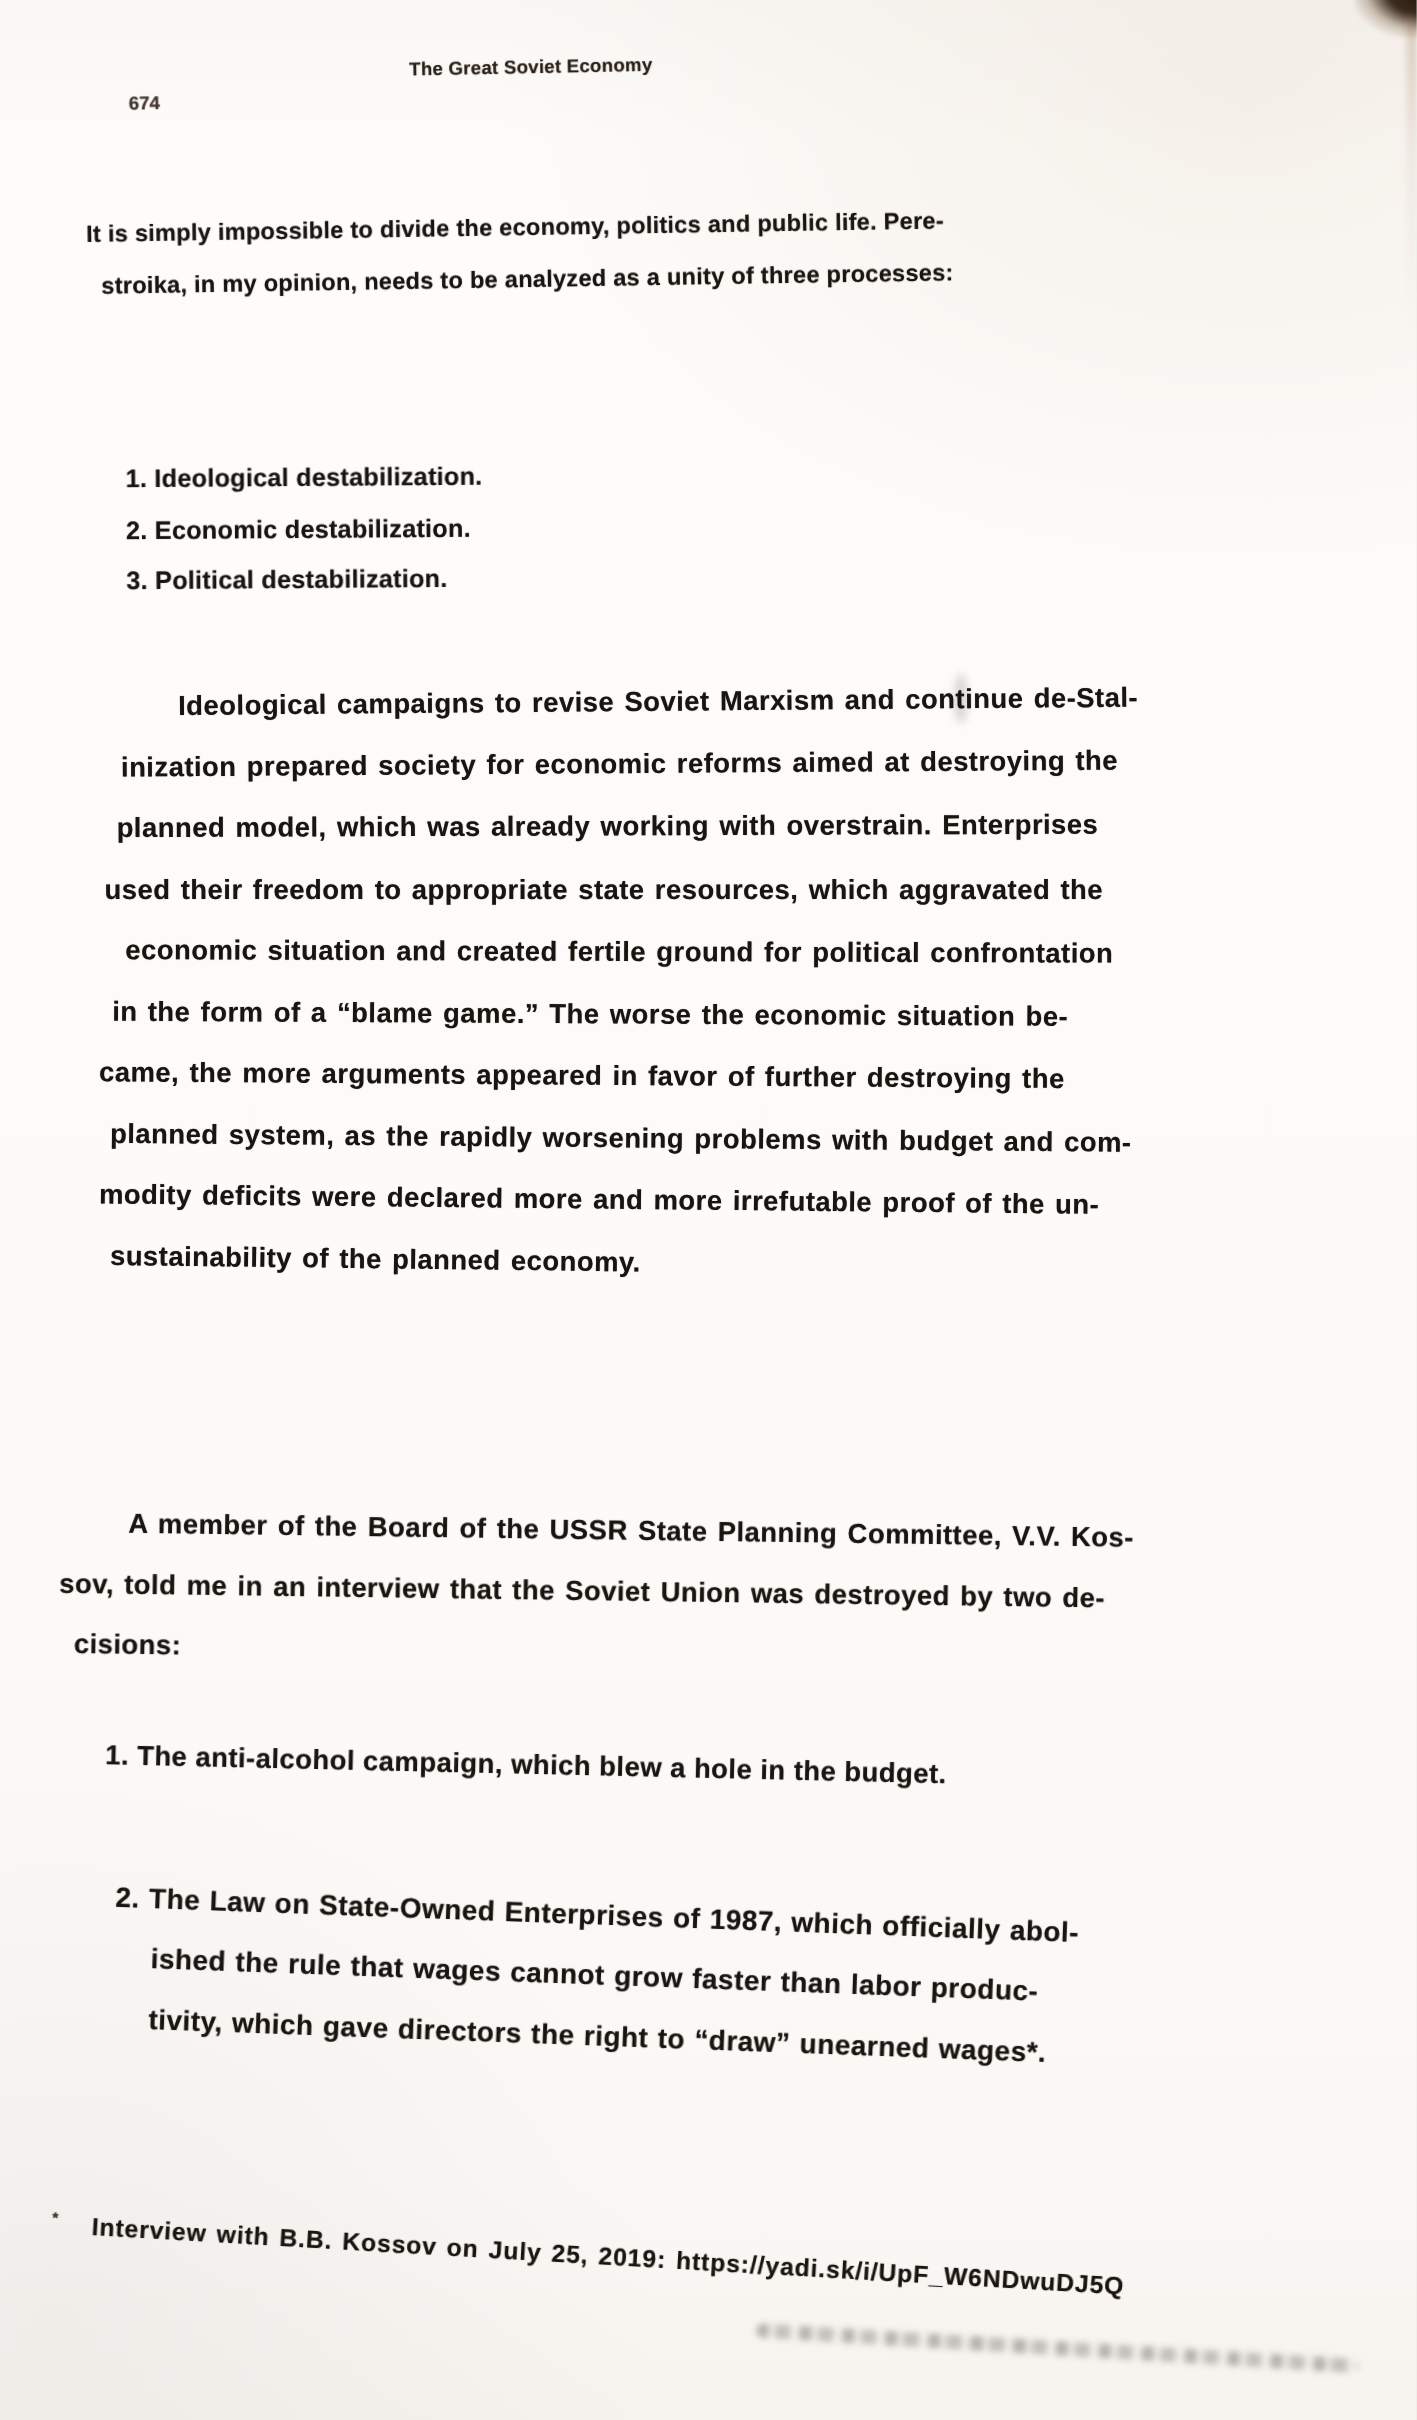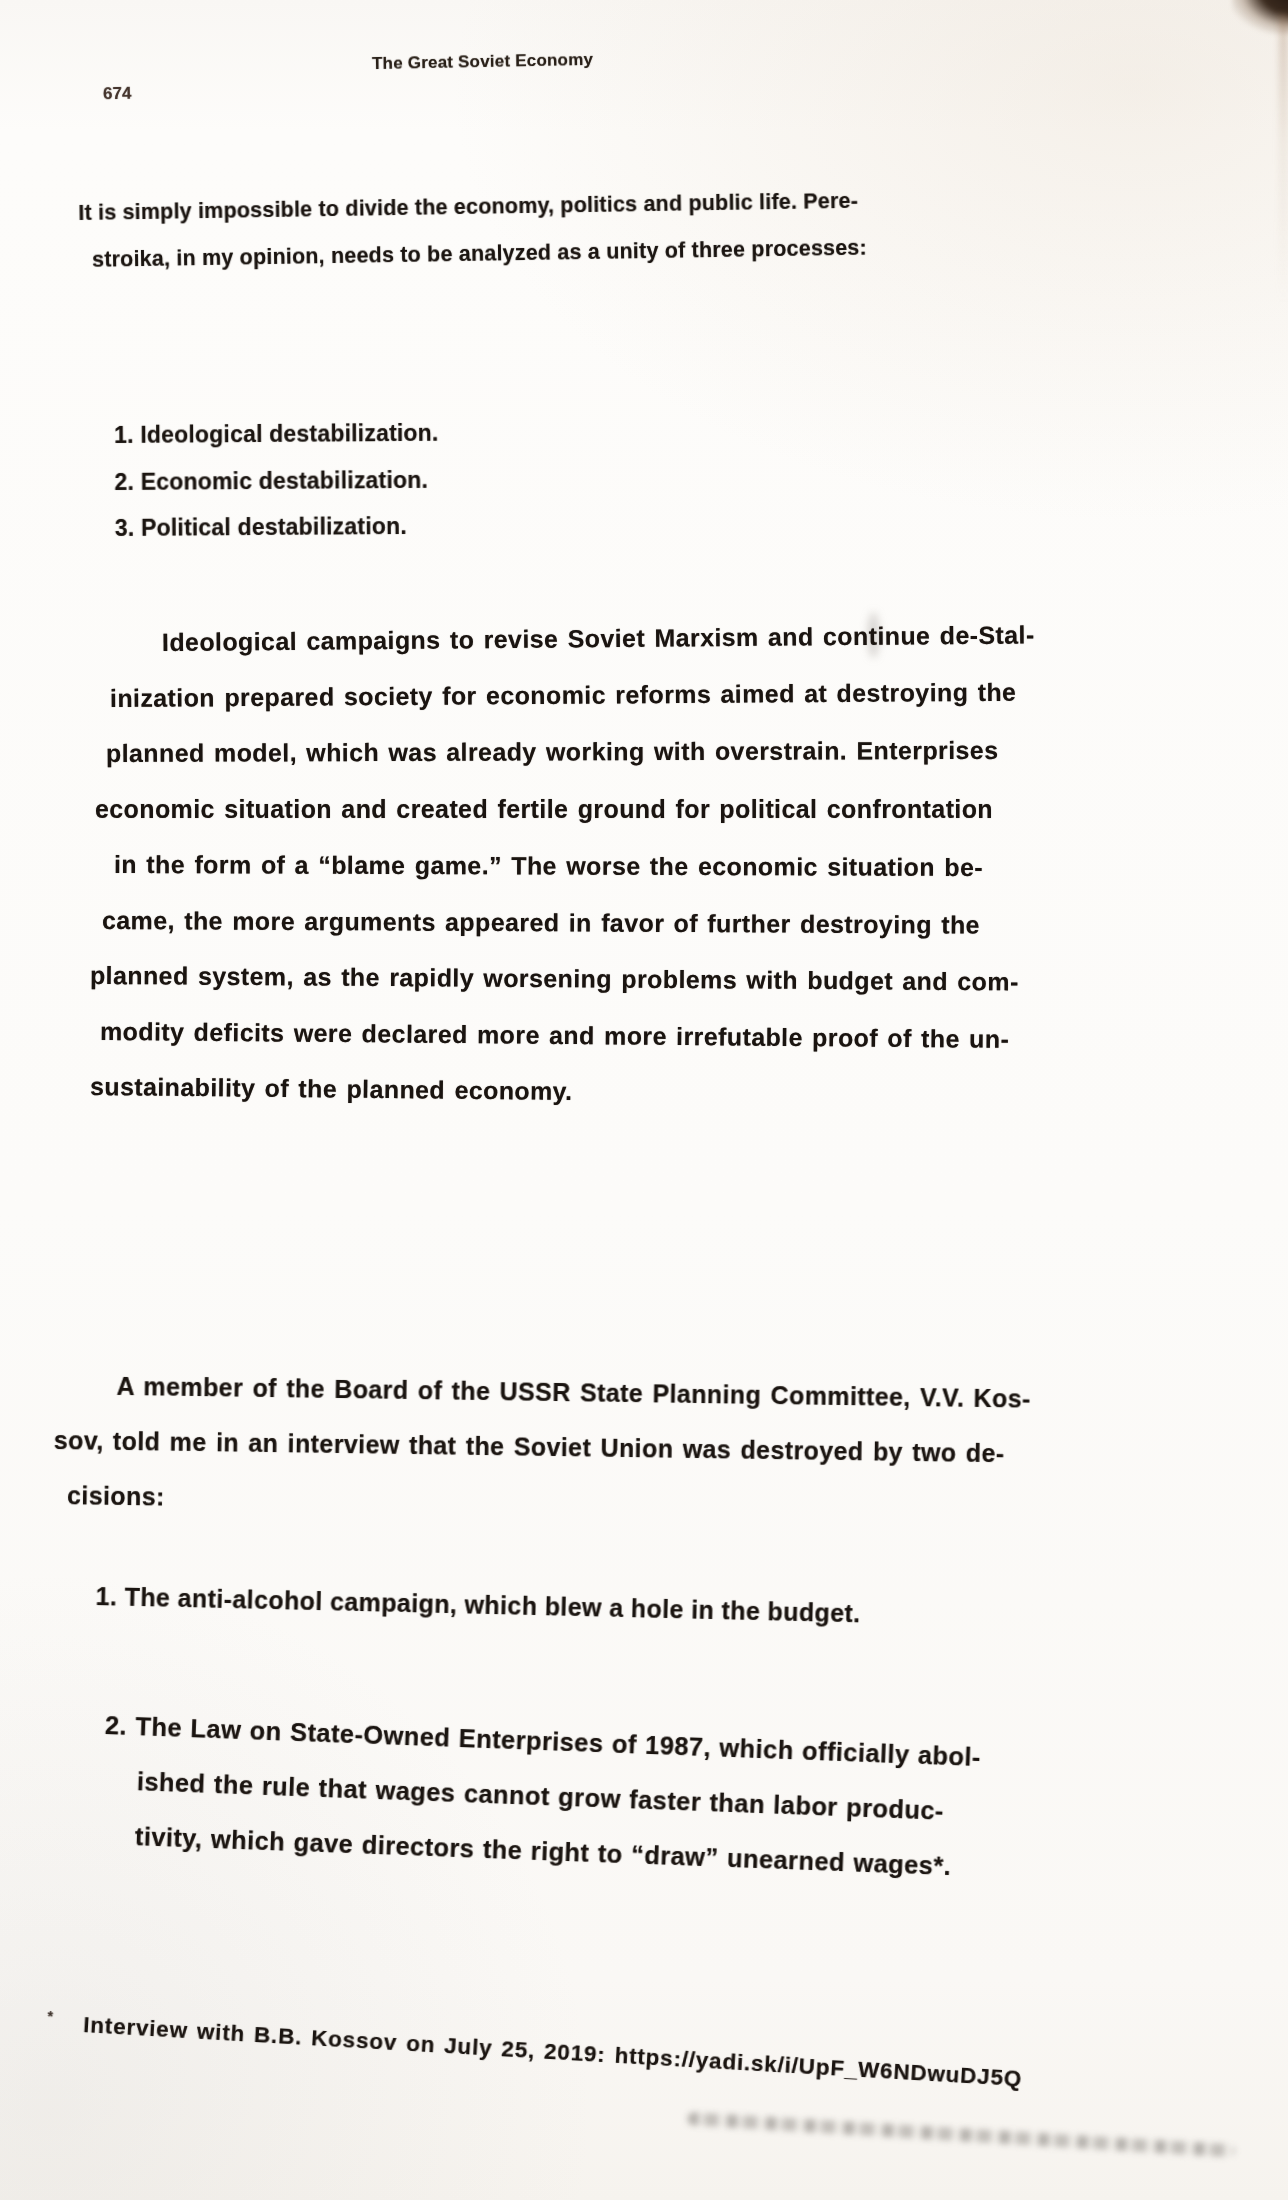--- a/index.html
+++ b/index.html
@@ -23,21 +23,21 @@
     pointer-events:none;
   }
   .txt {
     font-weight: 700;
     filter: blur(0.35px);
     text-shadow: 0 0 0.9px rgba(32,24,17,0.55);
     white-space: nowrap;
   }
   .line { display:block; }
 
-  .pageno  { position:absolute; left:103px; top:84px;  font-size:17px; color:#44342c; transform:rotate(-1deg); }
+  .pageno  { position:absolute; left:117px; top:84px;  font-size:17px; color:#44342c; transform:rotate(-1deg); }
   .rtitle  { position:absolute; left:372px; top:52px;  font-size:17px; color:#281f17; transform:rotate(-1.1deg); letter-spacing:0.2px; }
 
   .para1 { position:absolute; left:78px;  top:190px;  font-size:21.5px; line-height:47px;   transform:rotate(-0.9deg); transform-origin:left top; letter-spacing:0.2px; }
   .para1 .line:nth-child(2) { margin-left:13px; }
 
   .list1 { position:absolute; left:114px; top:412px;  font-size:23px;   line-height:46.5px; transform:rotate(-0.4deg); transform-origin:left top; letter-spacing:0.2px; }
 
   .para2 { position:absolute; left:90px;  top:615px;  font-size:25px;   line-height:55.5px; letter-spacing:0.4px; word-spacing:2px; }
   .para2 .line { transform-origin:left center; }
   .para2 .line:nth-child(1)  { margin-left:72px; transform:rotate(-0.5deg); }
@@ -108,20 +108,21 @@
   <section class="txt list1">
     <span class="line">1. Ideological destabilization.</span>
     <span class="line">2. Economic destabilization.</span>
     <span class="line">3. Political destabilization.</span>
   </section>
 
   <section class="txt para2">
     <span class="line">Ideological campaigns to revise Soviet Marxism and continue de-Stal-</span>
     <span class="line">inization prepared society for economic reforms aimed at destroying the</span>
     <span class="line">planned model, which was already working with overstrain. Enterprises</span>
+    <span class="line">used their freedom to appropriate state resources, which aggravated the</span>
     <span class="line">economic situation and created fertile ground for political confrontation</span>
     <span class="line">in the form of a “blame game.” The worse the economic situation be-</span>
     <span class="line">came, the more arguments appeared in favor of further destroying the</span>
     <span class="line">planned system, as the rapidly worsening problems with budget and com-</span>
     <span class="line">modity deficits were declared more and more irrefutable proof of the un-</span>
     <span class="line">sustainability of the planned economy.</span>
   </section>
 
   <section class="txt para3">
     <span class="line">A member of the Board of the USSR State Planning Committee, V.V. Kos-</span>

